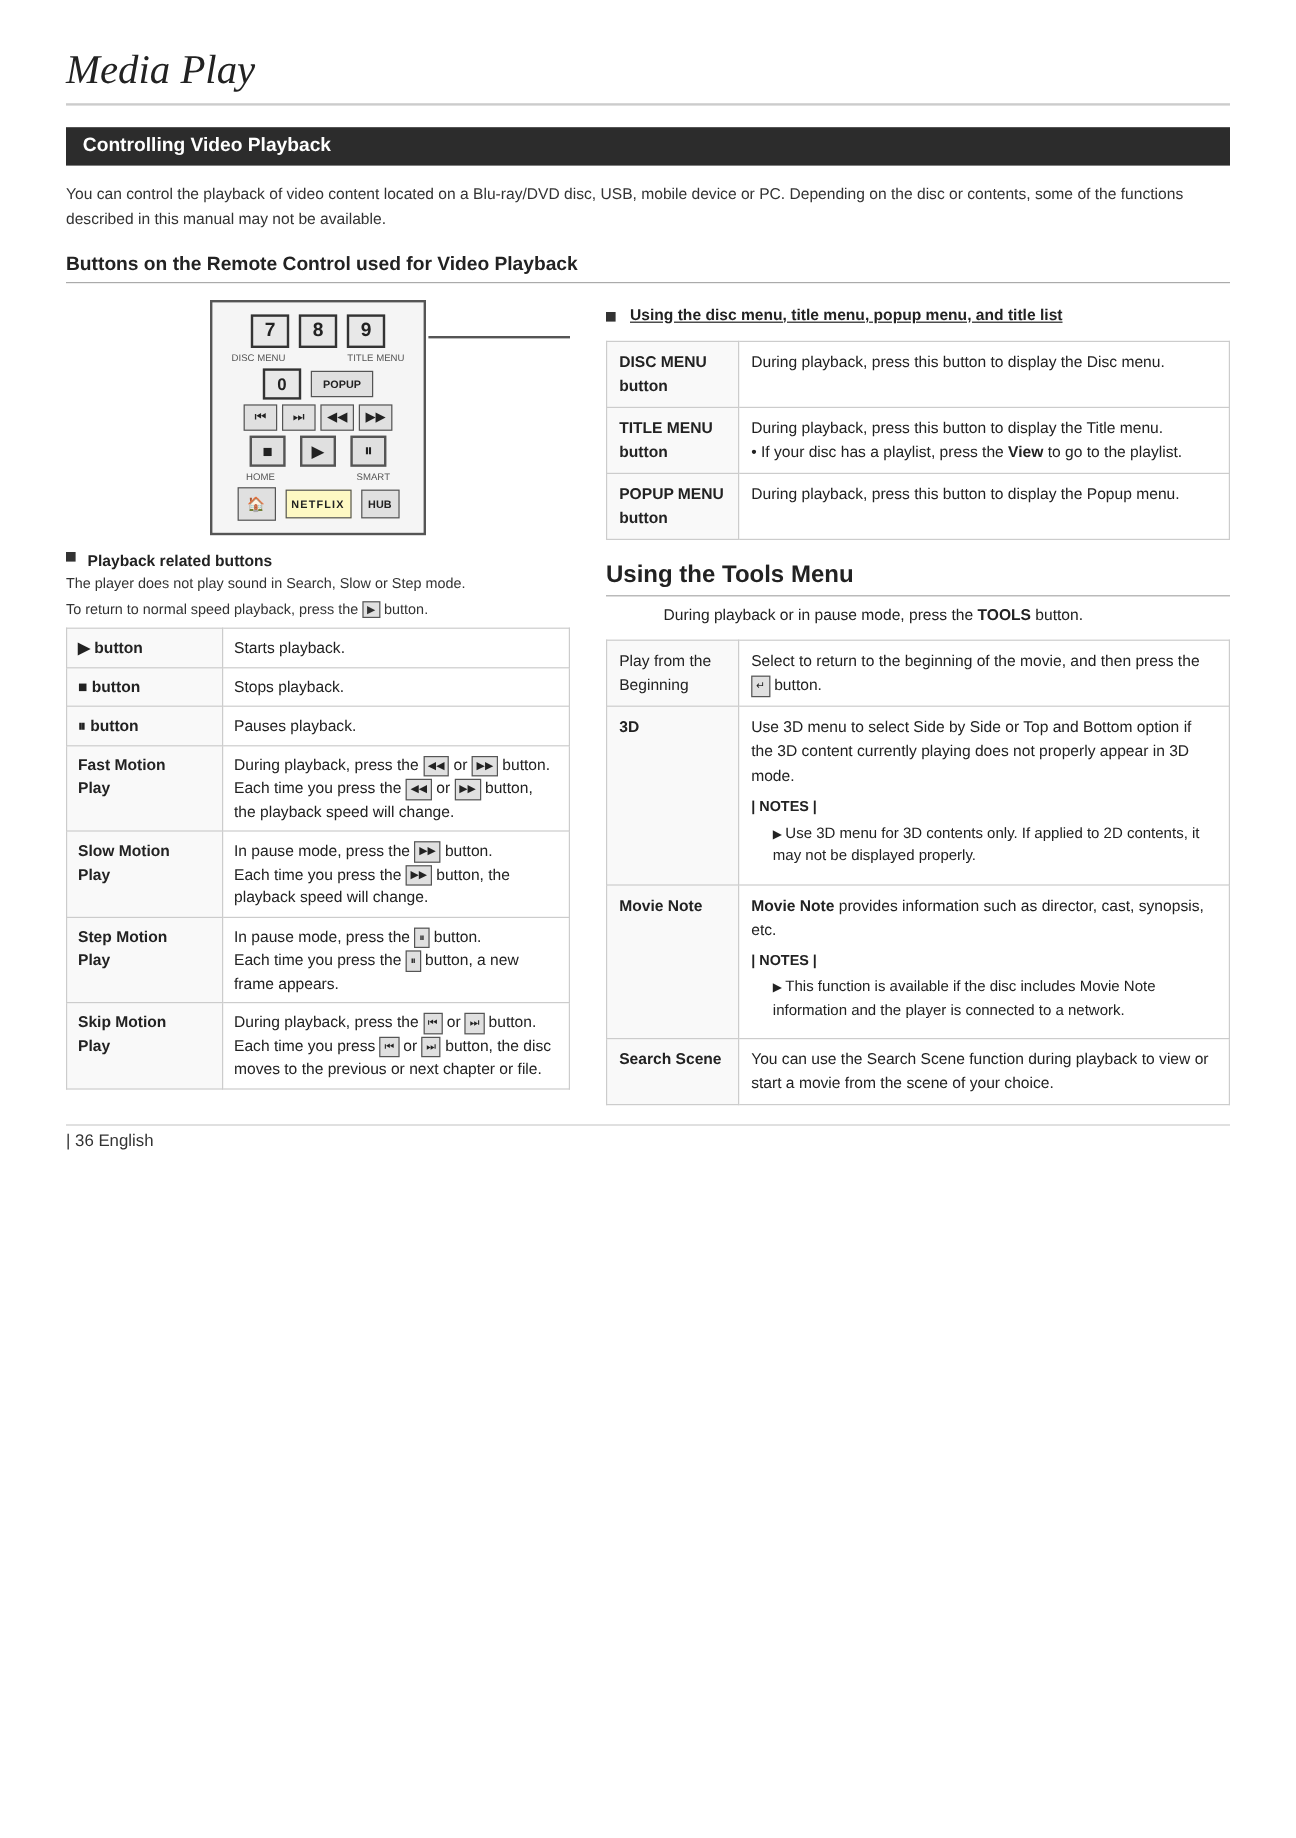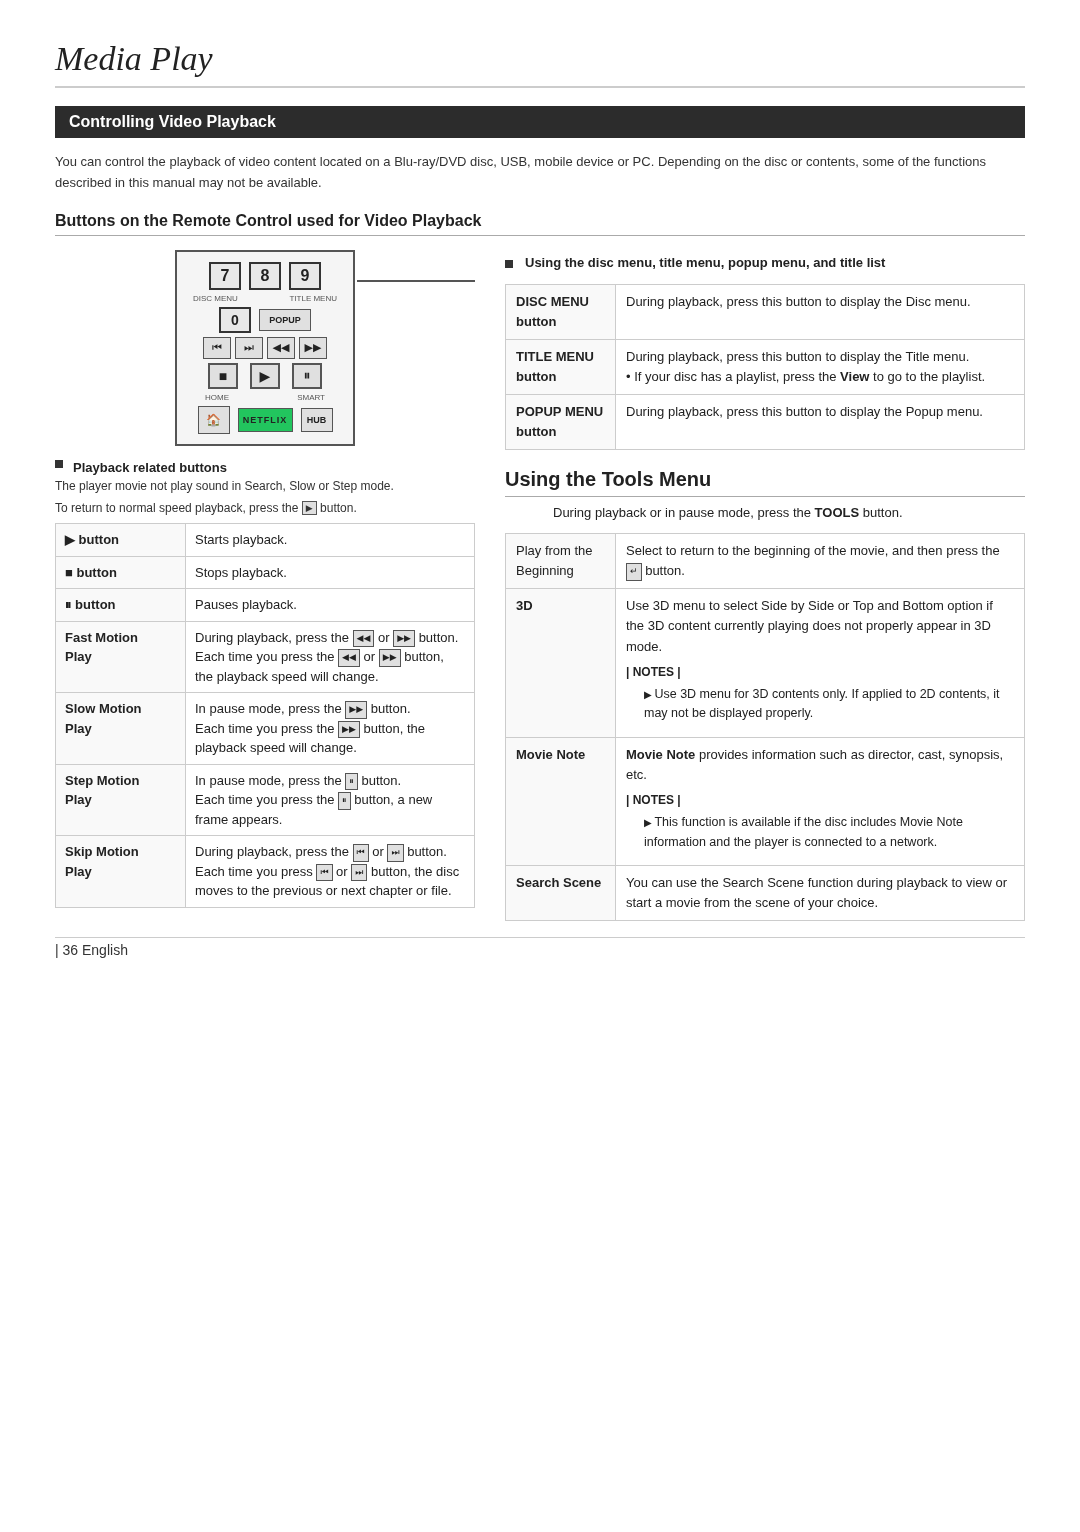--- a/index.html
+++ b/index.html
@@ -300,21 +300,21 @@
       background: #e0e0e0;
       font-size: 12px;
     }
     .netflix-btn {
       display: inline-flex;
       align-items: center;
       justify-content: center;
       width: 55px;
       height: 24px;
       border: 1px solid #555;
-      background: #22c55e;
+      background: #fef9c3;
       font-size: 9px;
       font-weight: bold;
       letter-spacing: 1px;
     }
     .hub-btn {
       display: inline-flex;
       align-items: center;
       justify-content: center;
       width: 32px;
       height: 24px;
@@ -421,21 +421,21 @@
             <div style="width:118px; height:2px; background:#555;"></div>
           </div>
         </div>
       </div>
 
       <div style="margin-bottom:8px;">
         <div class="callout-line">
           <span class="bullet-square"></span>
           <span style="font-weight:bold; font-size:13px;">Playback related buttons</span>
         </div>
-        <p class="playback-note">The player movie not play sound in Search, Slow or Step mode.</p>
+        <p class="playback-note">The player does not play sound in Search, Slow or Step mode.</p>
         <p class="playback-note">
           <span>To return to normal speed playback, press the</span>
           <span class="inline-icon">▶</span>
           <span>button.</span>
         </p>
       </div>
 
       <table class="info-table">
         <tbody>
           <tr>
@@ -465,21 +465,21 @@
           <tr>
             <td><span style="font-weight:bold;">Skip Motion<br>Play</span></td>
             <td>During playback, press the <span class="inline-icon">⏮</span> or <span class="inline-icon">⏭</span> button.<br>Each time you press <span class="inline-icon">⏮</span> or <span class="inline-icon">⏭</span> button, the disc moves to the previous or next chapter or file.</td>
           </tr>
         </tbody>
       </table>
     </div>
 
     <div class="col-right">
 
-      <div style="display:flex; align-items:center; gap:8px; margin-bottom:14px; margin-top:5px;">
+      <div style="display:flex; align-items:center; gap:8px; margin-bottom:14px; margin-top:5px;text-decoration:underline;">
         <span class="bullet-square" style="margin-top:3px;"></span>
         <span style="font-weight:bold; font-size:13px;">Using the disc menu, title menu, popup menu, and title list</span>
       </div>
 
       <table class="disc-table">
         <tbody>
           <tr>
             <td><span style="font-weight:bold;">DISC MENU<br>button</span></td>
             <td>During playback, press this button to display the Disc menu.</td>
           </tr>

